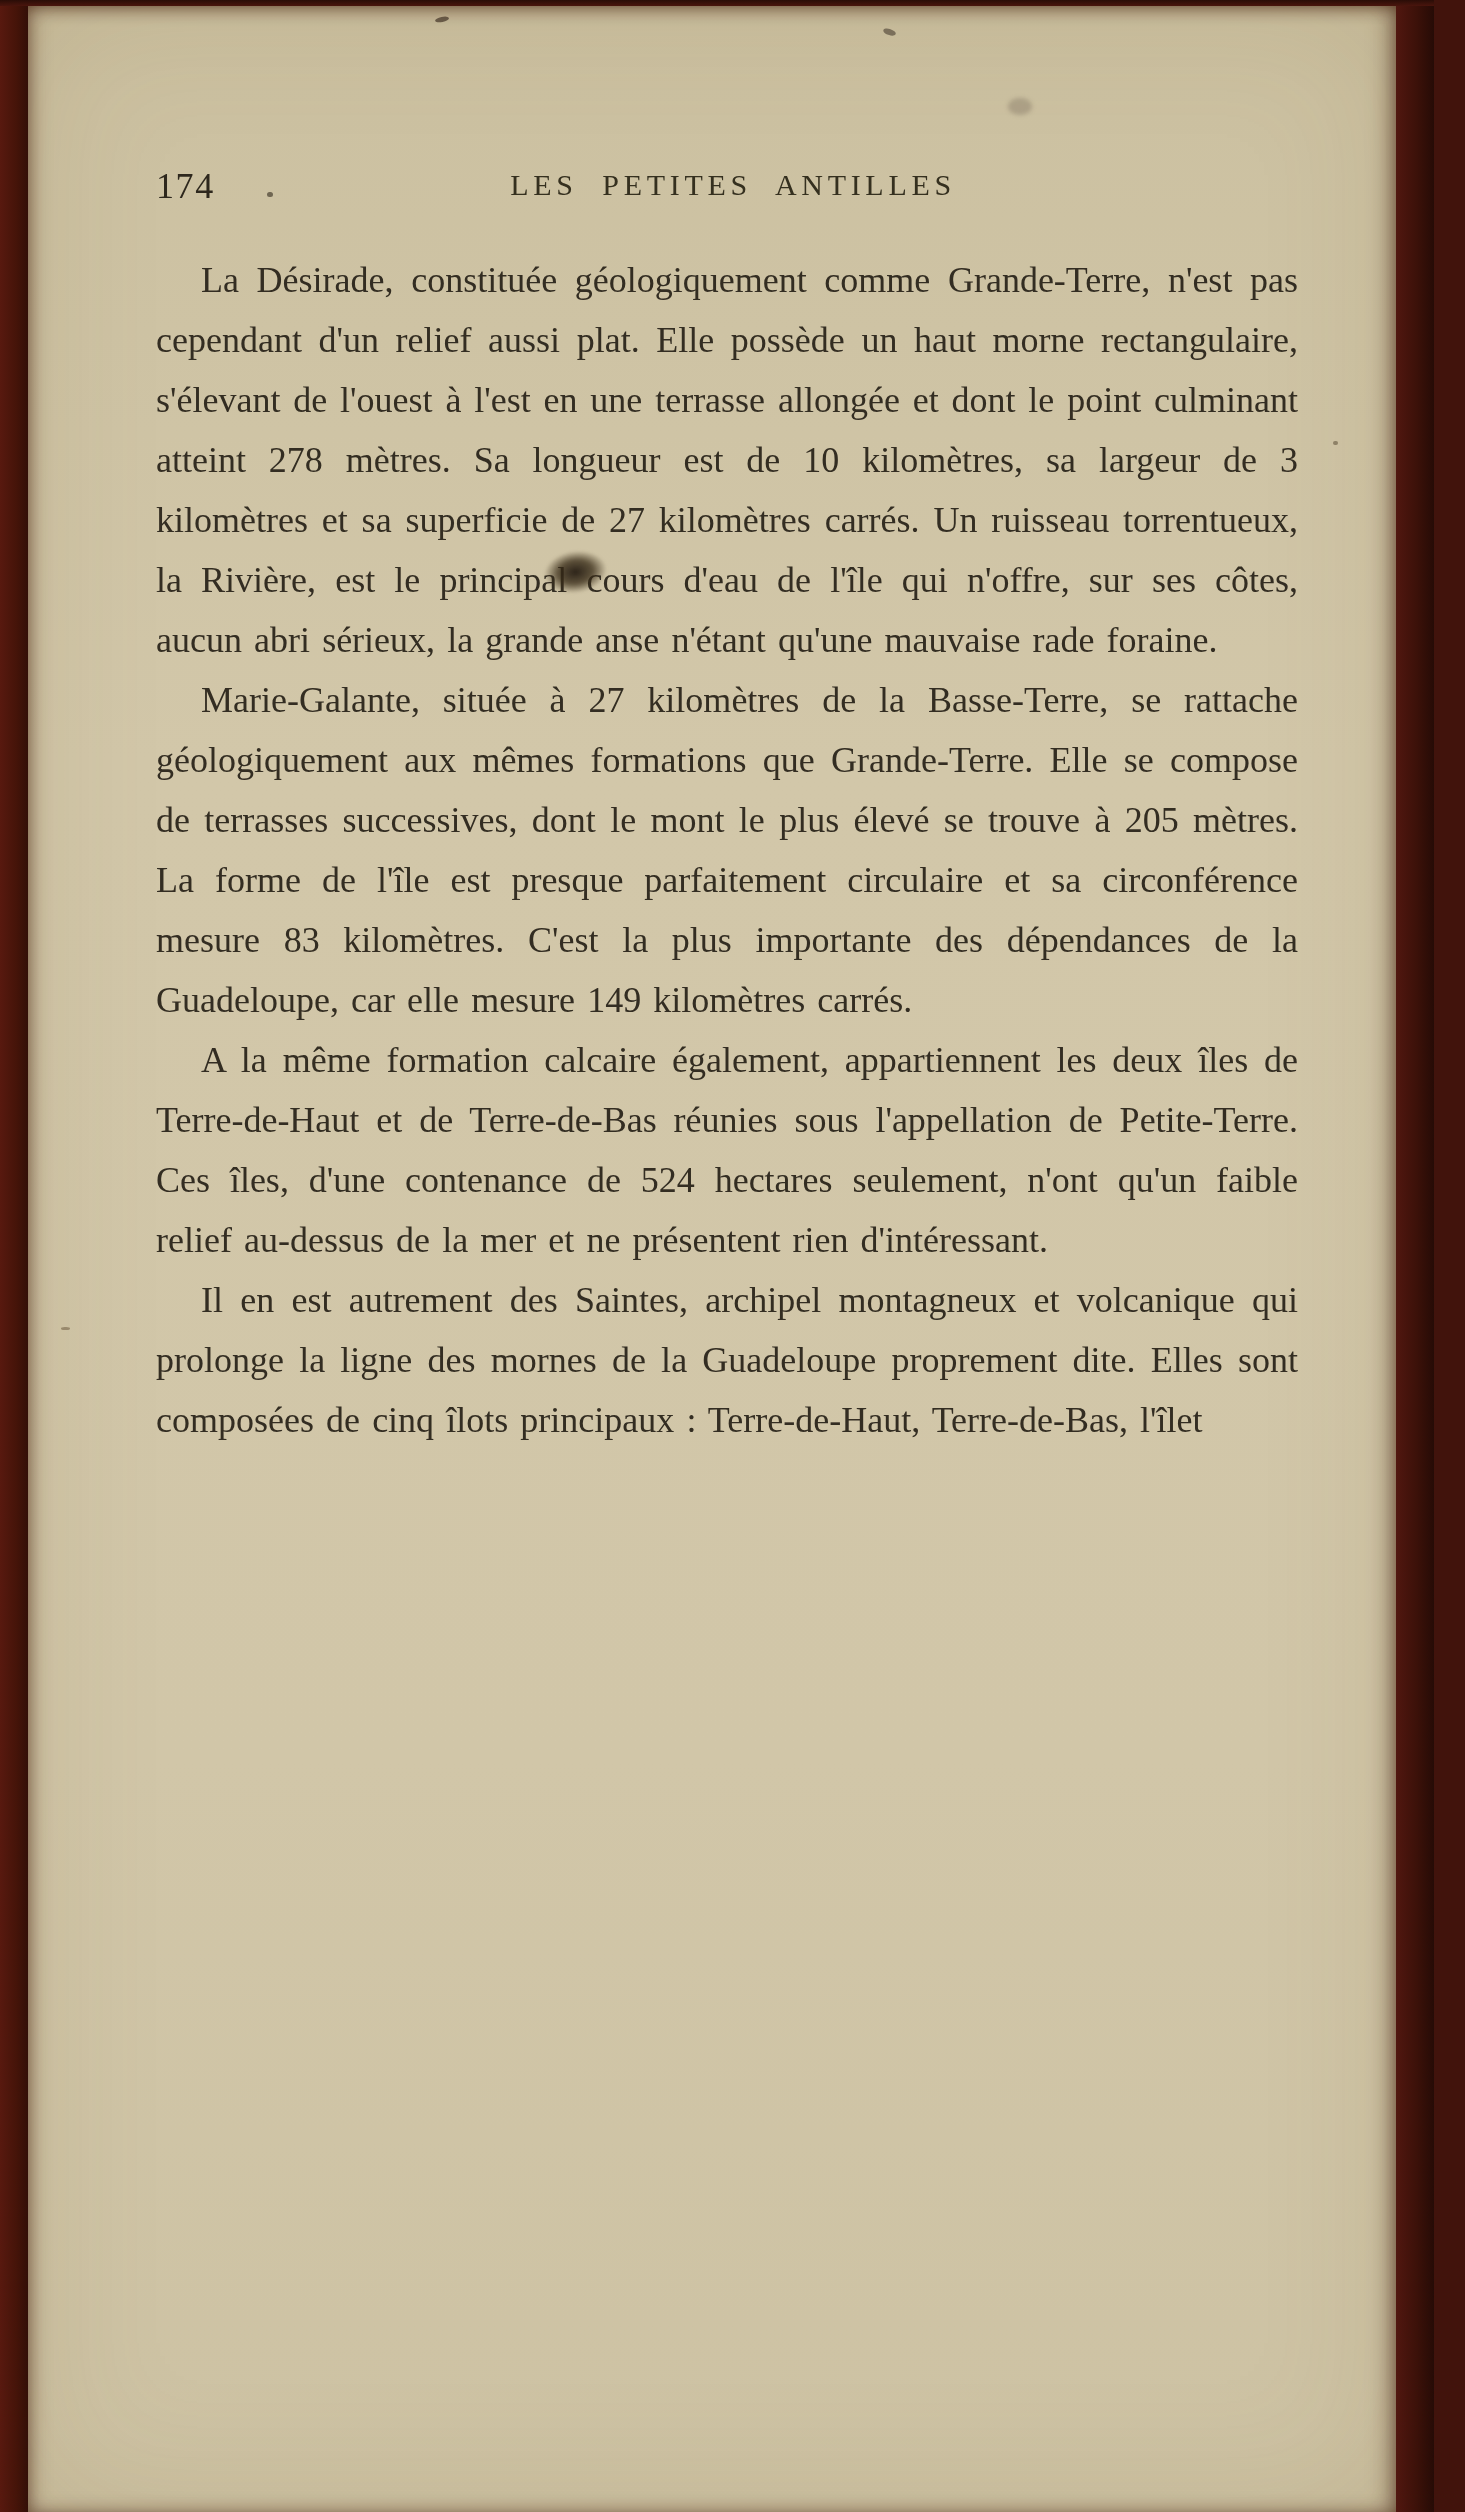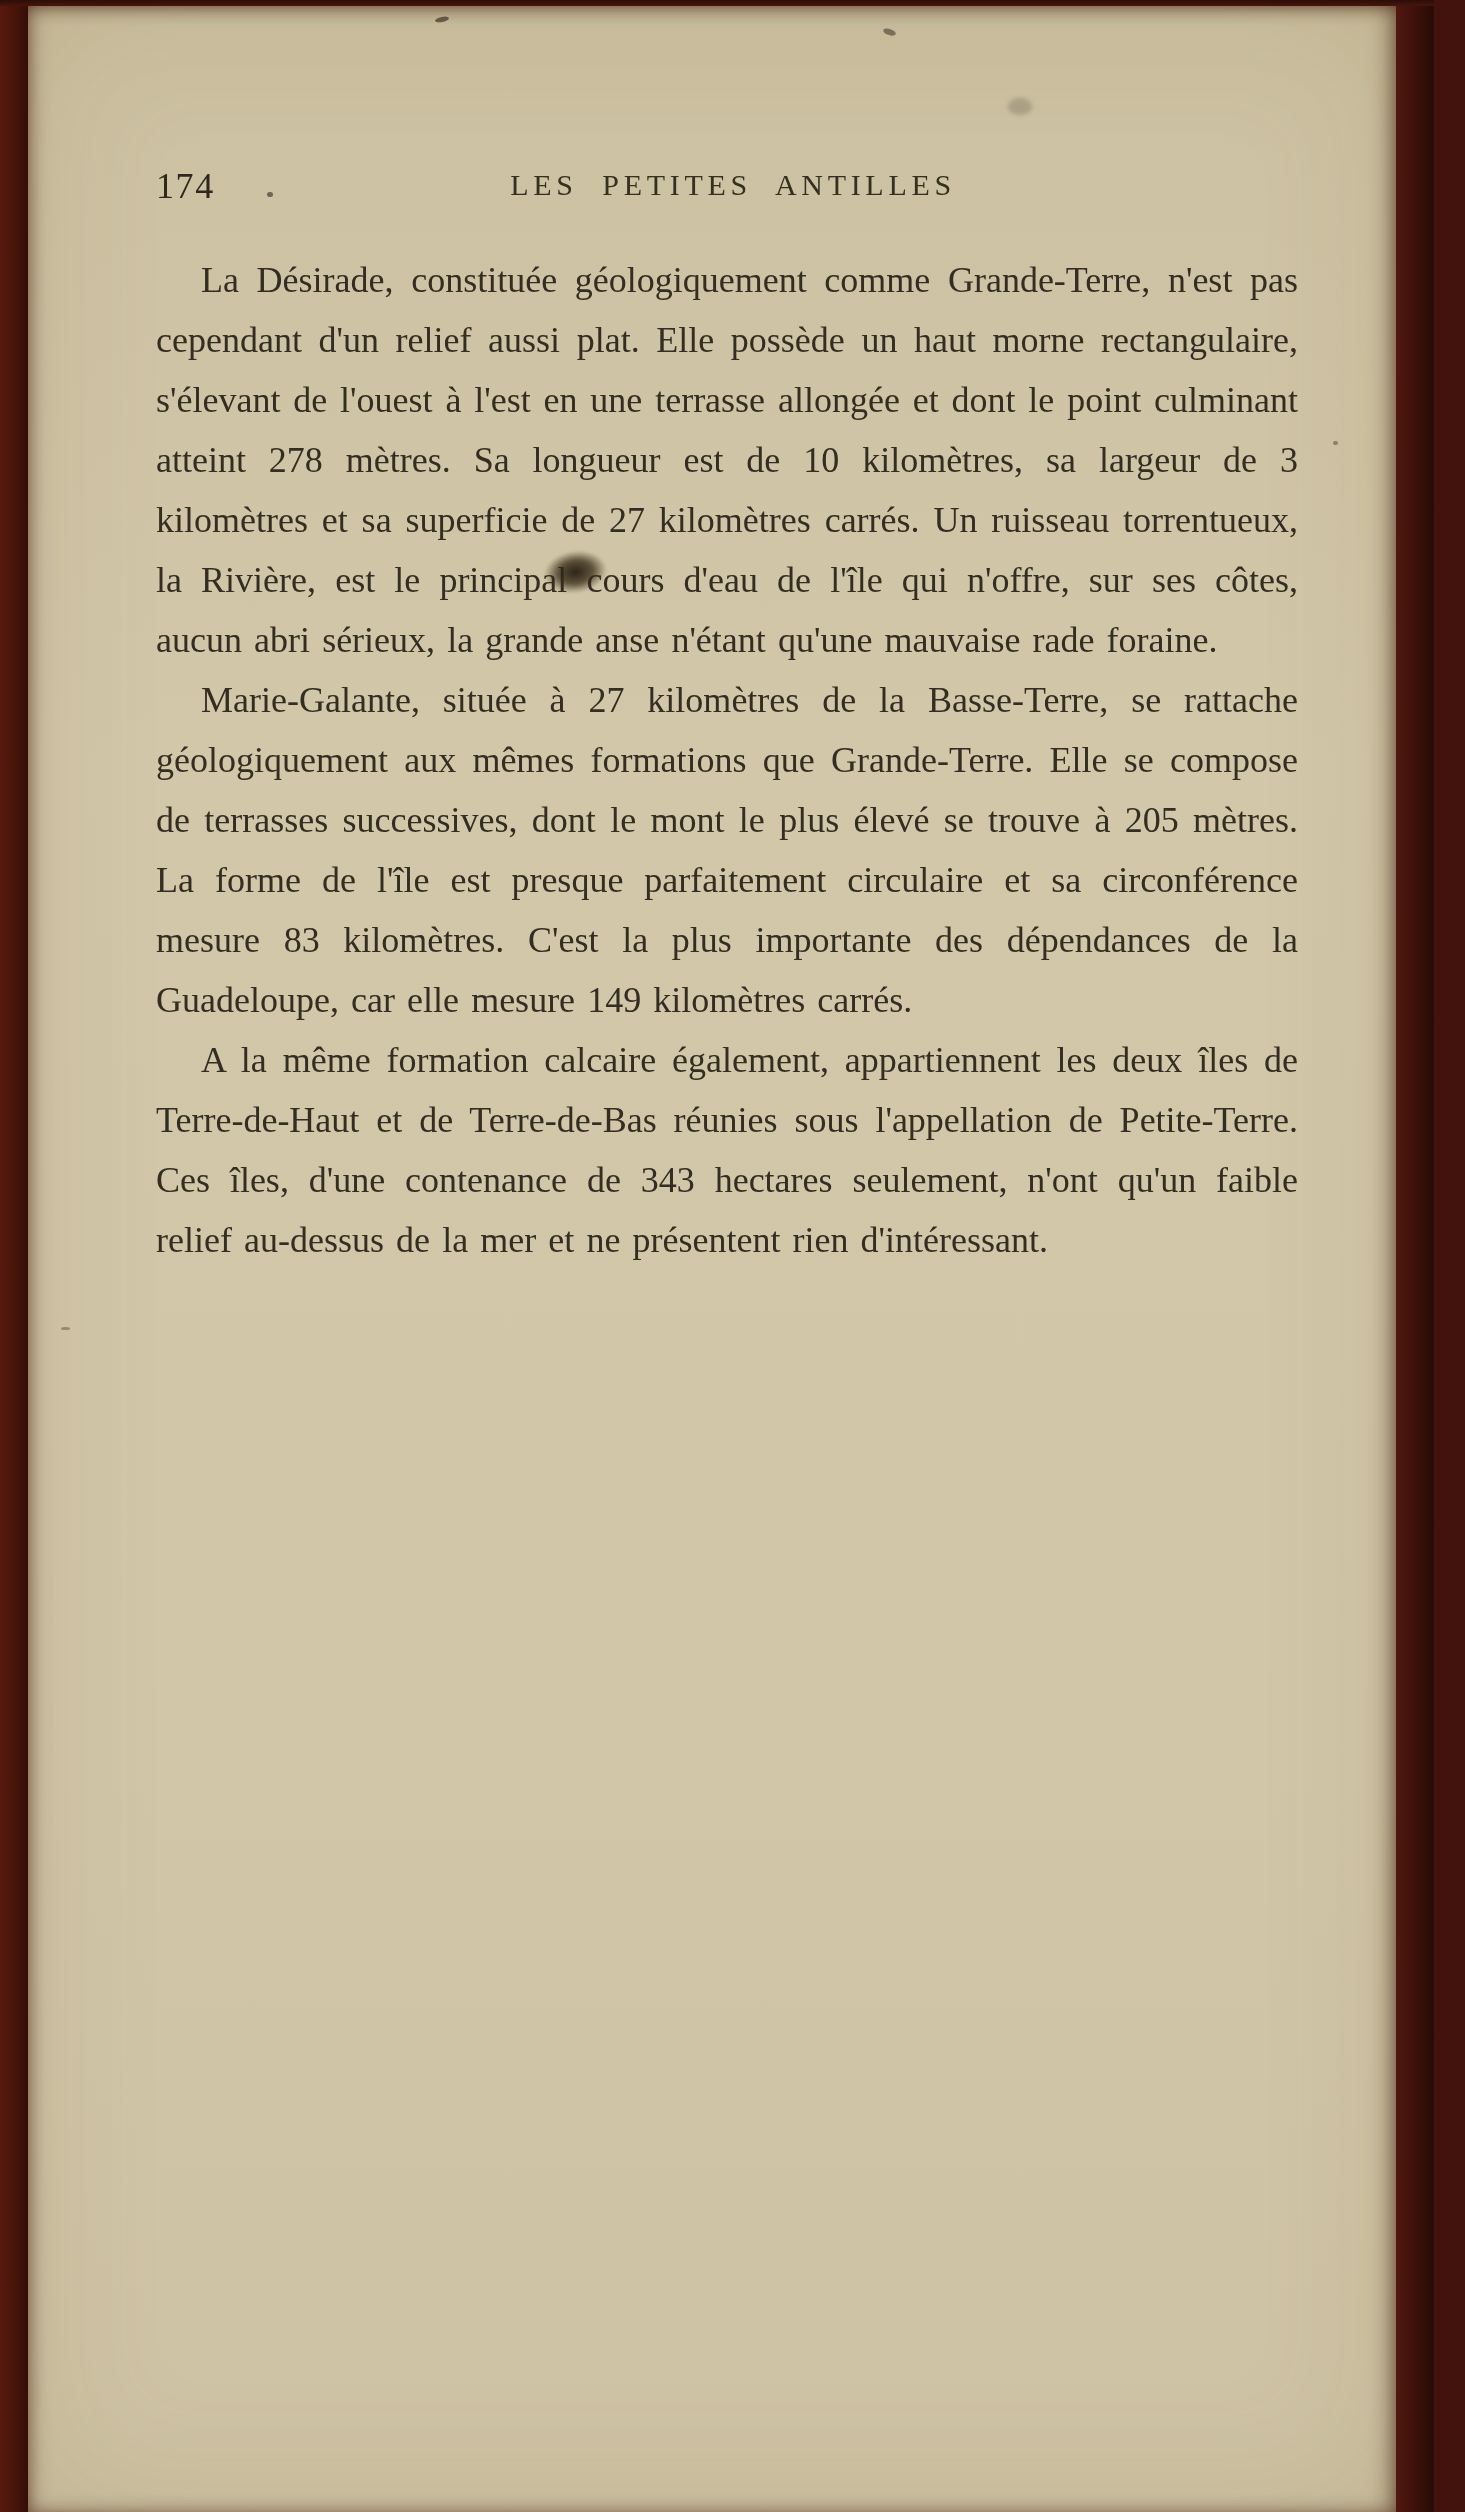--- a/index.html
+++ b/index.html
@@ -106,21 +106,22 @@
 
   <div class="paper">
     <div class="page-header">
       <span class="page-number">174</span>
       <span class="running-title">LES PETITES ANTILLES</span>
     </div>
 
     <div class="body-text">
       <p>La Désirade, constituée géologiquement comme Grande-Terre, n'est pas cependant d'un relief aussi plat. Elle possède un haut morne rectangulaire, s'élevant de l'ouest à l'est en une terrasse allongée et dont le point culminant atteint 278 mètres. Sa longueur est de 10 kilomètres, sa largeur de 3 kilomètres et sa superficie de 27 kilomètres carrés. Un ruisseau torrentueux, la Rivière, est le principal cours d'eau de l'île qui n'offre, sur ses côtes, aucun abri sérieux, la grande anse n'étant qu'une mauvaise rade foraine.</p>
       <p>Marie-Galante, située à 27 kilomètres de la Basse-Terre, se rattache géologiquement aux mêmes formations que Grande-Terre. Elle se compose de terrasses successives, dont le mont le plus élevé se trouve à 205 mètres. La forme de l'île est presque parfaitement circulaire et sa circonférence mesure 83 kilomètres. C'est la plus importante des dépendances de la Guadeloupe, car elle mesure 149 kilomètres carrés.</p>
-      <p>A la même formation calcaire également, appartiennent les deux îles de Terre-de-Haut et de Terre-de-Bas réunies sous l'appellation de Petite-Terre. Ces îles, d'une contenance de 343 hectares seulement, n'ont qu'un faible relief au-dessus de la mer et ne présentent rien d'intéressant.</p>
+      <p>A la même formation calcaire également, appartiennent les deux îles de Terre-de-Haut et de Terre-de-Bas réunies sous l'appellation de Petite-Terre. Ces îles, d'une contenance de 524 hectares seulement, n'ont qu'un faible relief au-dessus de la mer et ne présentent rien d'intéressant.</p>
+      <p>Il en est autrement des Saintes, archipel montagneux et volcanique qui prolonge la ligne des mornes de la Guadeloupe proprement dite. Elles sont composées de cinq îlots principaux : Terre-de-Haut, Terre-de-Bas, l'îlet</p>
     </div>
 
     <div class="ink-smudge"></div>
     <div class="speck speck-a"></div>
     <div class="speck speck-b"></div>
     <div class="speck speck-c"></div>
     <div class="speck speck-d"></div>
     <div class="speck speck-e"></div>
     <div class="speck speck-f"></div>
   </div>

